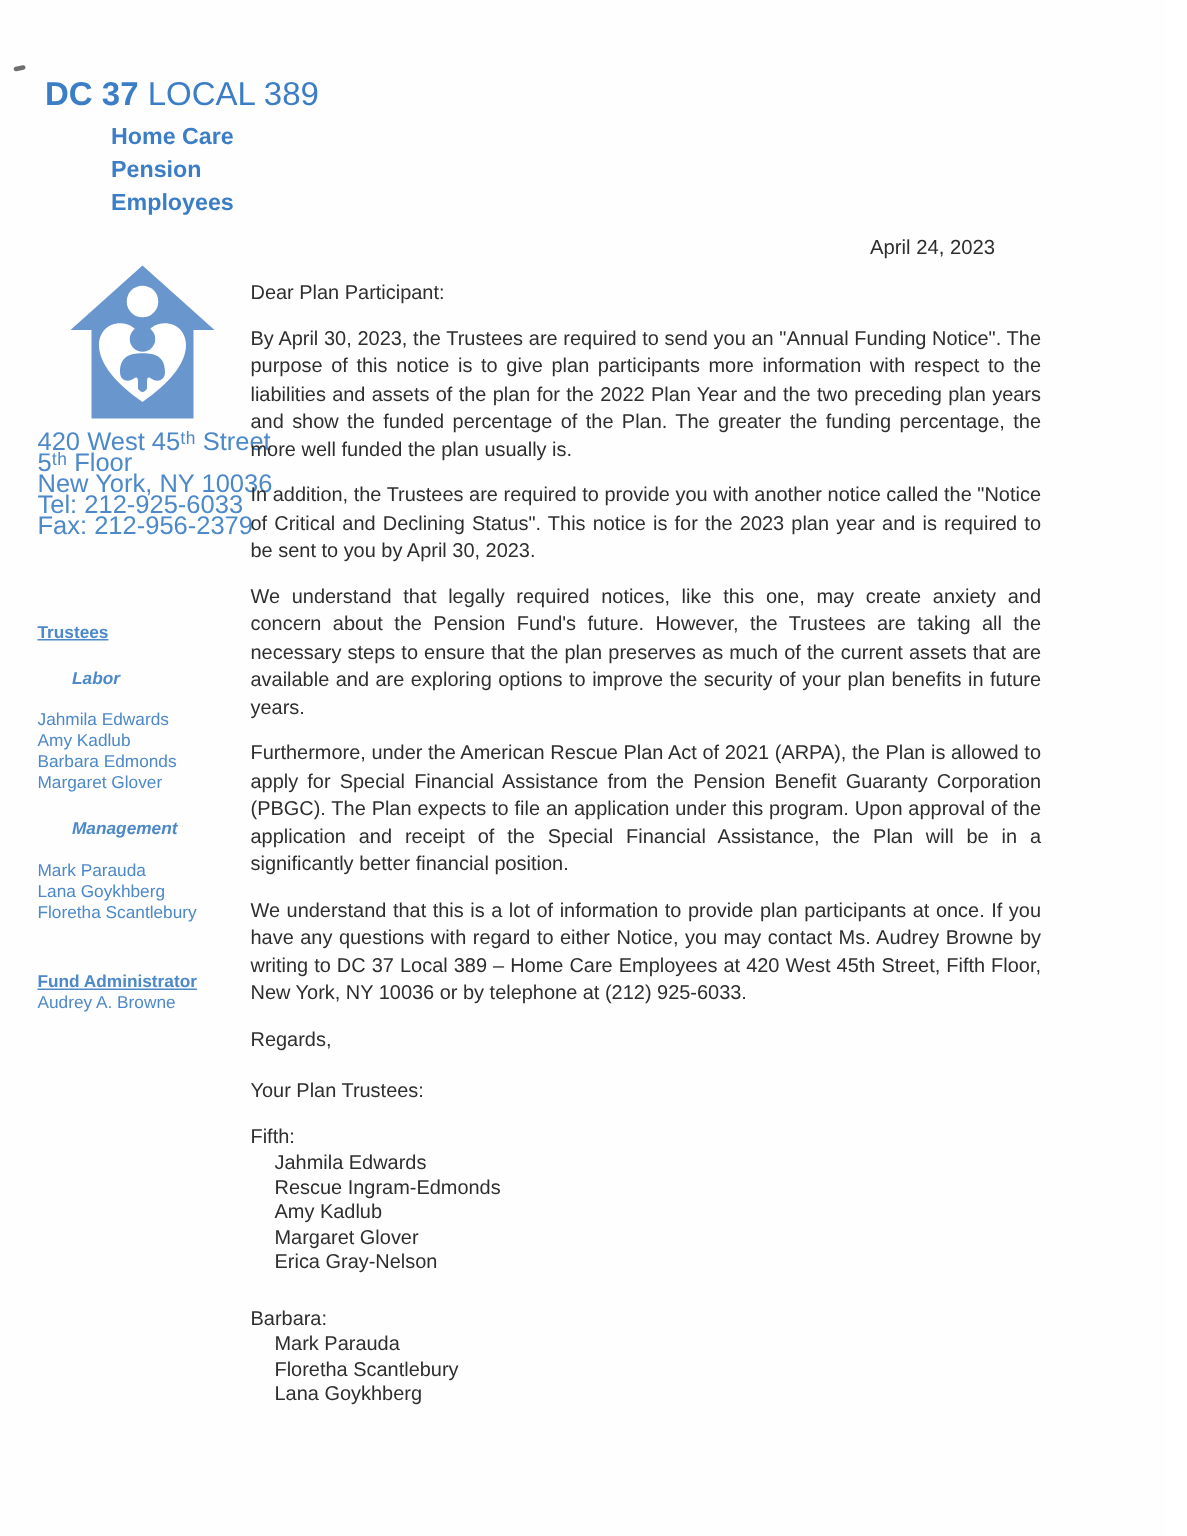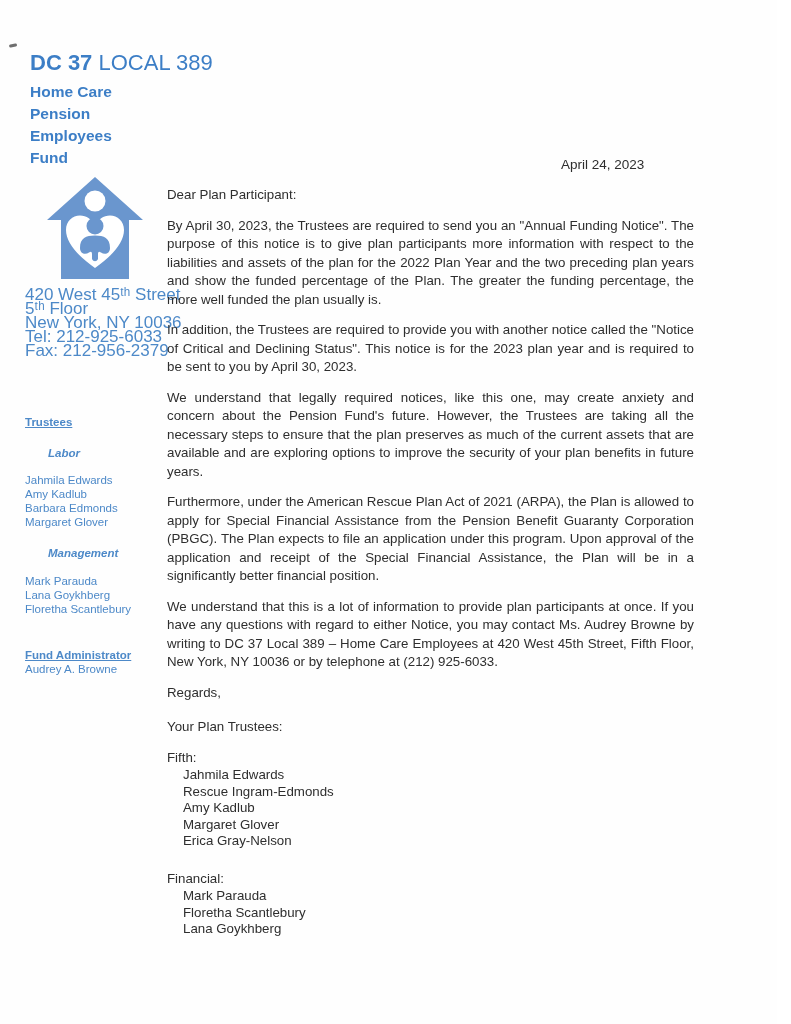--- a/index.html
+++ b/index.html
@@ -20,35 +20,35 @@
     background:#4a4a4a;border-radius:2px;transform:rotate(-12deg);opacity:.8;
   }
   .scan-edge-line{
     position:absolute;left:777px;top:620px;width:1.5px;height:392px;
     background:#c9c9c9;opacity:.8;
   }
   
   .letterhead{position:absolute;left:30px;top:50px;color:var(--brand-blue);}
   .org-line{font-size:22px;line-height:26px;white-space:nowrap;}
   .org-bold{font-weight:bold;}
-  .fund-name{margin-top:5px;font-weight:bold;font-size:15.5px;line-height:22px;}
+  .fund-name{margin-top:5px;font-weight:bold;font-size:15.5px;line-height:22px;margin-left:44px;}
   
   .logo{position:absolute;left:44px;top:176px;width:102px;height:104px;color:var(--logo-blue);}
   .logo svg{display:block;width:100%;height:100%;}
   
   .address{position:absolute;left:25px;top:288px;color:var(--sidebar-blue);font-size:17px;line-height:14px;}
   
   .sidebar{position:absolute;left:25px;top:415px;width:140px;color:var(--sidebar-blue);font-size:11.5px;line-height:14px;}
   .sb-h{font-weight:bold;text-decoration:underline;}
   .sb-sub{font-weight:bold;font-style:italic;margin-top:17px;margin-left:23px;}
   .sb-names{margin-top:13px;}
   .sb-names.mgmt{margin-top:14px;}
   .sb-admin-h{font-weight:bold;text-decoration:underline;margin-top:32px;}
   
-  .date{position:absolute;left:561px;top:157px;color:var(--body-text);font-size:13.5px;}
+  .date{position:absolute;left:580px;top:157px;color:var(--body-text);font-size:13.5px;}
   
   .body{
     position:absolute;left:167px;top:186px;width:527px;
     color:var(--body-text);font-size:13.3px;line-height:18.5px;
   }
   .salutation{margin:0 0 12px;}
   .para{margin:0 0 12px;text-align:justify;}
   .closing{margin:2px 0 16px;}
   .sig-intro{margin:0 0 12px;}
   .sig-label{margin:0;}
@@ -62,21 +62,20 @@
 
   <div class="scan-mark"></div>
   <div class="scan-edge-line"></div>
 
   <header class="letterhead">
     <div class="org-line"><span class="org-bold">DC 37</span><span> LOCAL 389</span></div>
     <div class="fund-name">
         <div>Home Care</div>
         <div>Pension</div>
         <div>Employees</div>
-        <div>Fund</div>
       </div>
   </header>
 
   <div class="logo">
     <svg viewBox="0 0 100 104" xmlns="http://www.w3.org/2000/svg" aria-hidden="true">
       <path d="M50 1 L98 44 L84 44 L84 103 L16 103 L16 44 L2 44 Z" fill="currentColor"></path>
       <circle cx="50" cy="25" r="10.5" fill="#ffffff"></circle>
       <path d="M50 92 C33 80 21 67 21 54 C21 45 27.5 39.5 35 39.5 C41.5 39.5 47 43.5 50 49.5 C53 43.5 58.5 39.5 65 39.5 C72.5 39.5 79 45 79 54 C79 67 67 80 50 92 Z" fill="#ffffff"></path>
       <circle cx="50" cy="50" r="8.5" fill="currentColor"></circle>
       <path d="M35 72 C35 62 41 59.5 50 59.5 C59 59.5 65 62 65 72 C65 78 59.5 79 56 76.5 C53.8 74.9 53 75.6 53 78.5 L53 83 C51.5 86 48.5 86 47 83 L47 78.5 C47 75.6 46.2 74.9 44 76.5 C40.5 79 35 78 35 72 Z" fill="currentColor"></path>
@@ -131,21 +130,21 @@
       <div class="sig-names">
           <div>Jahmila Edwards</div>
           <div>Rescue Ingram-Edmonds</div>
           <div>Amy Kadlub</div>
           <div>Margaret Glover</div>
           <div>Erica Gray-Nelson</div>
         </div>
     </div>
 
     <div class="employer-block">
-      <div class="sig-label">Financial:</div>
+      <div class="sig-label">Barbara:</div>
       <div class="sig-names">
           <div>Mark Parauda</div>
           <div>Floretha Scantlebury</div>
           <div>Lana Goykhberg</div>
         </div>
     </div>
   </main>
 
 </div>
 

